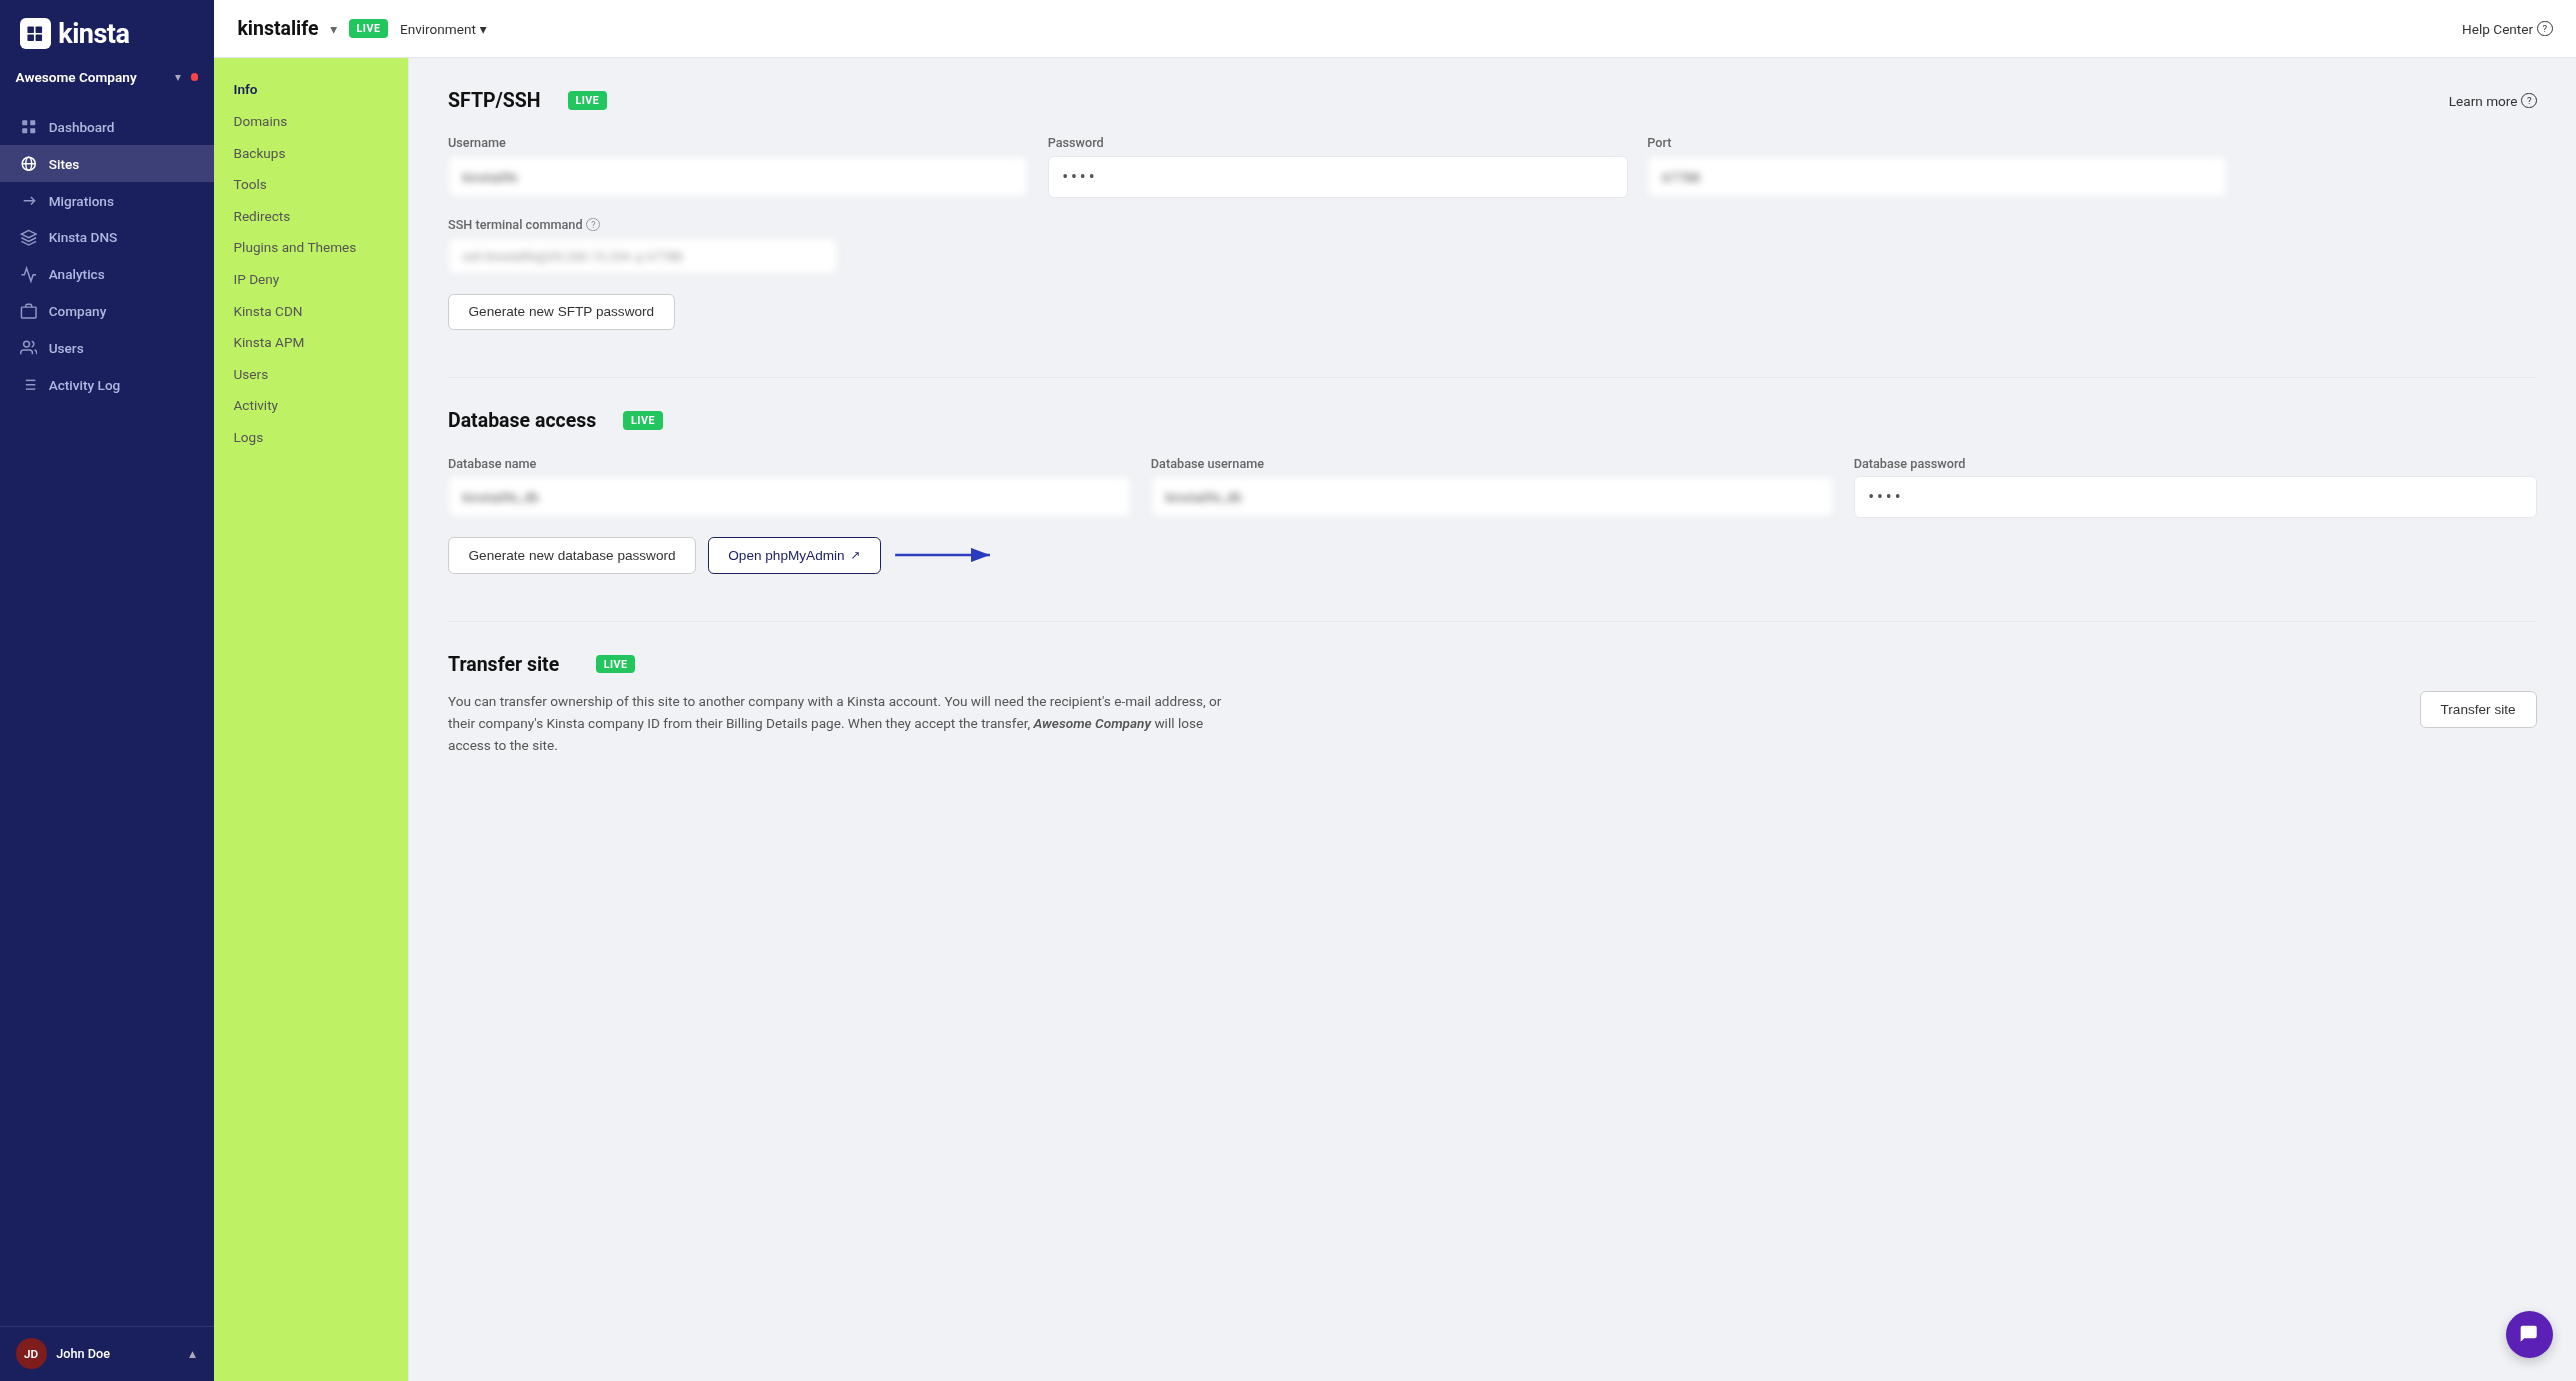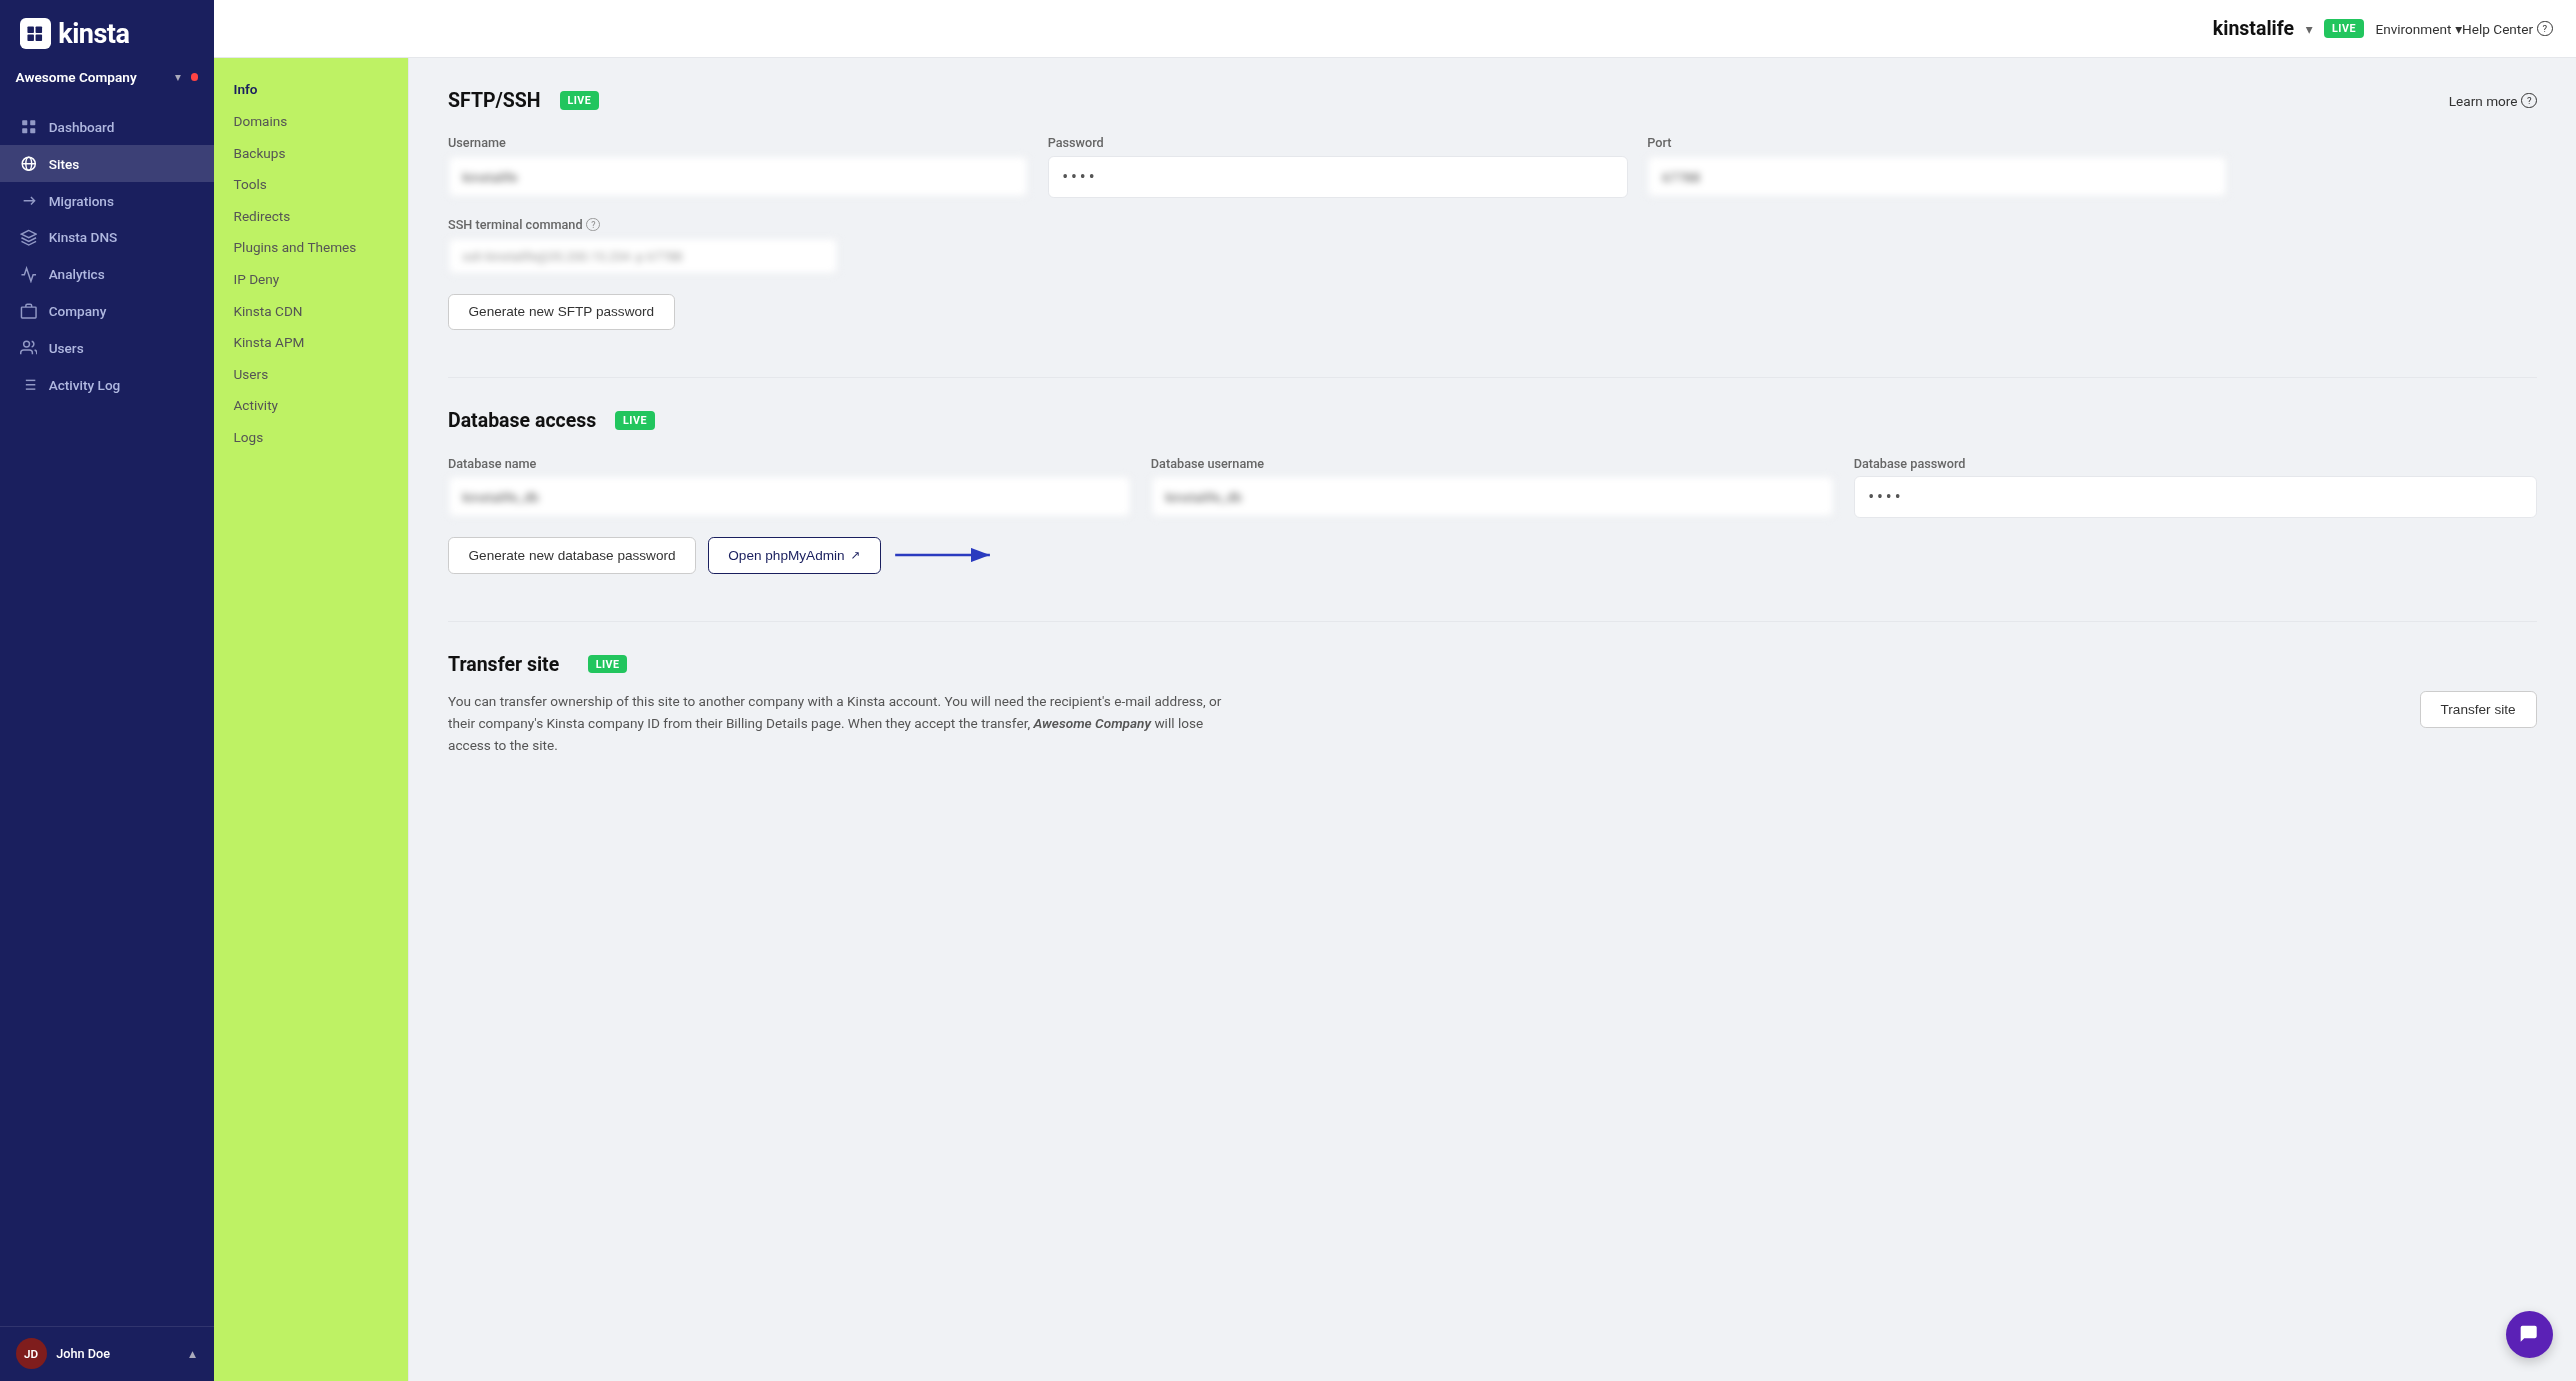--- a/index.html
+++ b/index.html
@@ -98,21 +98,21 @@
     }
 
     
     .topbar {
       background: #fff;
       border-bottom: 1px solid #e5e7eb;
       padding: 0 23.4px;
       height: 58px;
       display: flex;
       align-items: center;
-      justify-content: flex-end;
+      justify-content: space-between;
     }
     .topbar-left { display: flex; align-items: center; gap: 11.7px; }
     .site-name { font-size: 19.5px; font-weight: 700; color: #111; }
     .site-chevron { color: #666; font-size: 13.6px; cursor: pointer; }
     .live-badge {
       background: #22c55e;
       color: #fff;
       font-size: 10.7px;
       font-weight: 700;
       padding: 2.9px 7.8px;
@@ -160,21 +160,21 @@
     }
 
     
     .section { margin-bottom: 47px; }
     .section-header {
       display: flex;
       align-items: center;
       justify-content: space-between;
       margin-bottom: 23.4px;
     }
-    .section-title-row { display: flex; align-items: center; gap: 19px; }
+    .section-title-row { display: flex; align-items: center; gap: 27px; }
     .section-title { font-size: 19.5px; font-weight: 700; color: #111; }
     .learn-more {
       display: flex; align-items: center; gap: 3.9px;
       font-size: 13.6px; color: #333; cursor: pointer;
     }
 
     
     .fields-grid {
       display: grid;
       gap: 19.5px;

